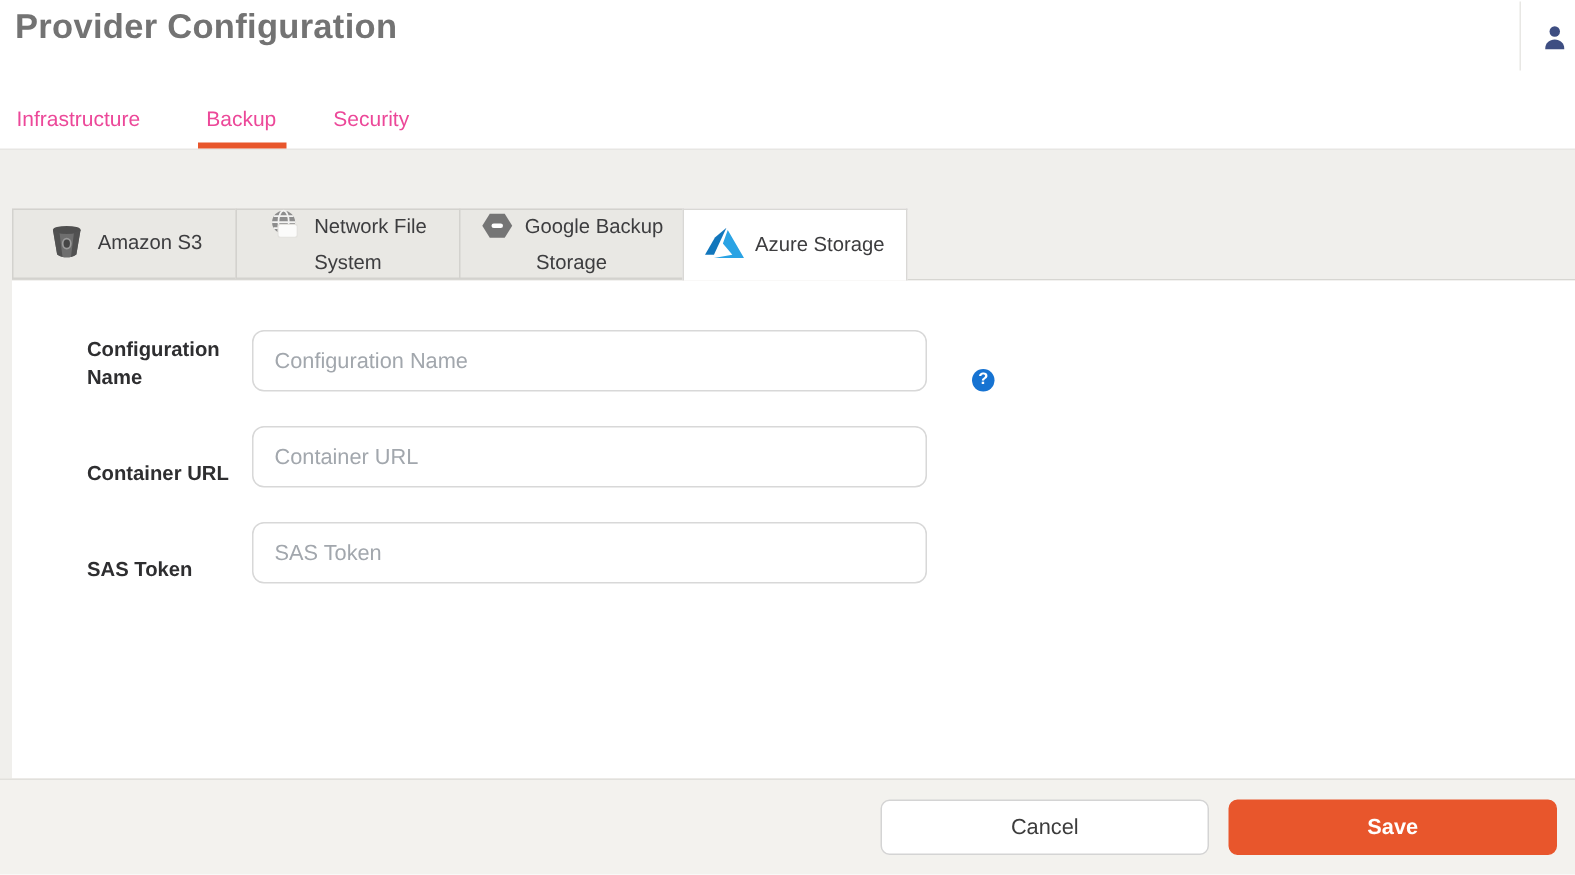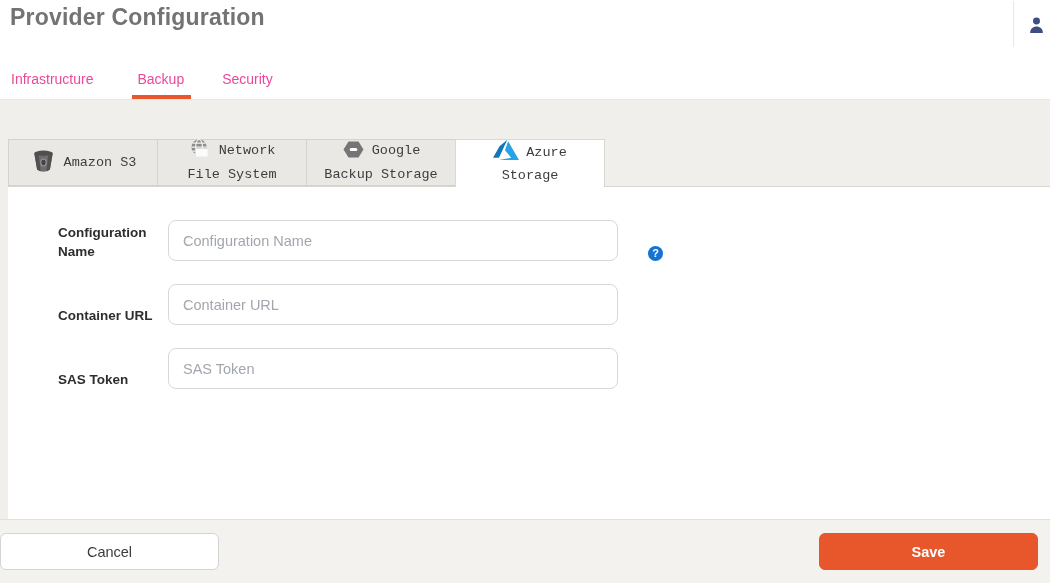--- a/index.html
+++ b/index.html
@@ -20,21 +20,21 @@
   .nav-item.active::after{content:"";position:absolute;left:-5px;right:-7px;bottom:0;
             height:4px;background:#e8562c;}
   .user-area{position:absolute;top:0;right:0;height:48px;display:flex;align-items:center;padding-right:4px;}
   .user-divider{width:1px;height:46px;background:#e8e7e4;}
   .person{margin-left:13px;width:19px;height:19px;display:block;}
 
   
   .panel{position:absolute;top:100px;left:0;right:0;bottom:0;background:#f0efec;}
 
   
-  .tabstrip{position:absolute;top:39px;left:8px;right:0;height:48px;font-family:Liberation Mono, monospace;}
+  .tabstrip{position:absolute;top:39px;left:8px;right:0;height:48px;}
   .tabstrip .strip-border{position:absolute;left:0;right:0;bottom:0;height:1px;background:#d7d6d2;}
   .tabs{display:flex;align-items:flex-start;height:48px;position:relative;}
   .ptab{box-sizing:border-box;width:150px;height:47px;background:#e9e8e4;
         border:1px solid #d3d2ce;margin-right:-1px;display:flex;align-items:center;
         justify-content:center;text-align:center;font-size:13.5px;color:#3d3d3f;
         line-height:23px;cursor:pointer;position:relative;}
   .ptab.active{background:#fff;height:48px;border-color:#d9d8d5;border-bottom:none;z-index:2;}
   .ptab-inner{max-width:124px;padding:0 4px;}
   .ticon{display:inline-block;vertical-align:middle;margin-right:7px;position:relative;top:-1px;}
   .ticon svg{display:block;}
@@ -49,21 +49,21 @@
               border-radius:8px;padding:0 14px;font-size:14.5px;color:#333;background:#fff;
               font-family:"Liberation Sans", sans-serif;outline:none;}
   .form-input::placeholder{color:#a2a7ad;}
   .help-icon{width:15px;height:15px;margin-left:30px;border-radius:50%;background:#1673d2;
              color:#fff;font-size:11px;font-weight:700;display:flex;align-items:center;
              justify-content:center;cursor:pointer;flex:0 0 auto;line-height:1;}
 
   
   .footer{position:absolute;left:0;right:0;bottom:0;height:64px;background:#f3f2ee;
           border-top:1px solid #e1e0dc;display:flex;align-items:center;
-          justify-content:space-between;padding-right:12px;box-sizing:border-box;}
+          justify-content:flex-end;padding-right:12px;box-sizing:border-box;}
   .btn{height:37px;width:219px;border-radius:6px;font-size:14.5px;display:flex;
        align-items:center;justify-content:center;cursor:pointer;box-sizing:border-box;
        font-family:"Liberation Sans", sans-serif;}
   .btn-cancel{background:#fff;border:1px solid #d4d4d4;color:#3c3c3c;margin-right:13px;}
   .btn-save{background:#e8562c;border:1px solid #e8562c;color:#ffffff;font-weight:600;}
 </style>
 </head>
 <body>
 
 <div class="header">

